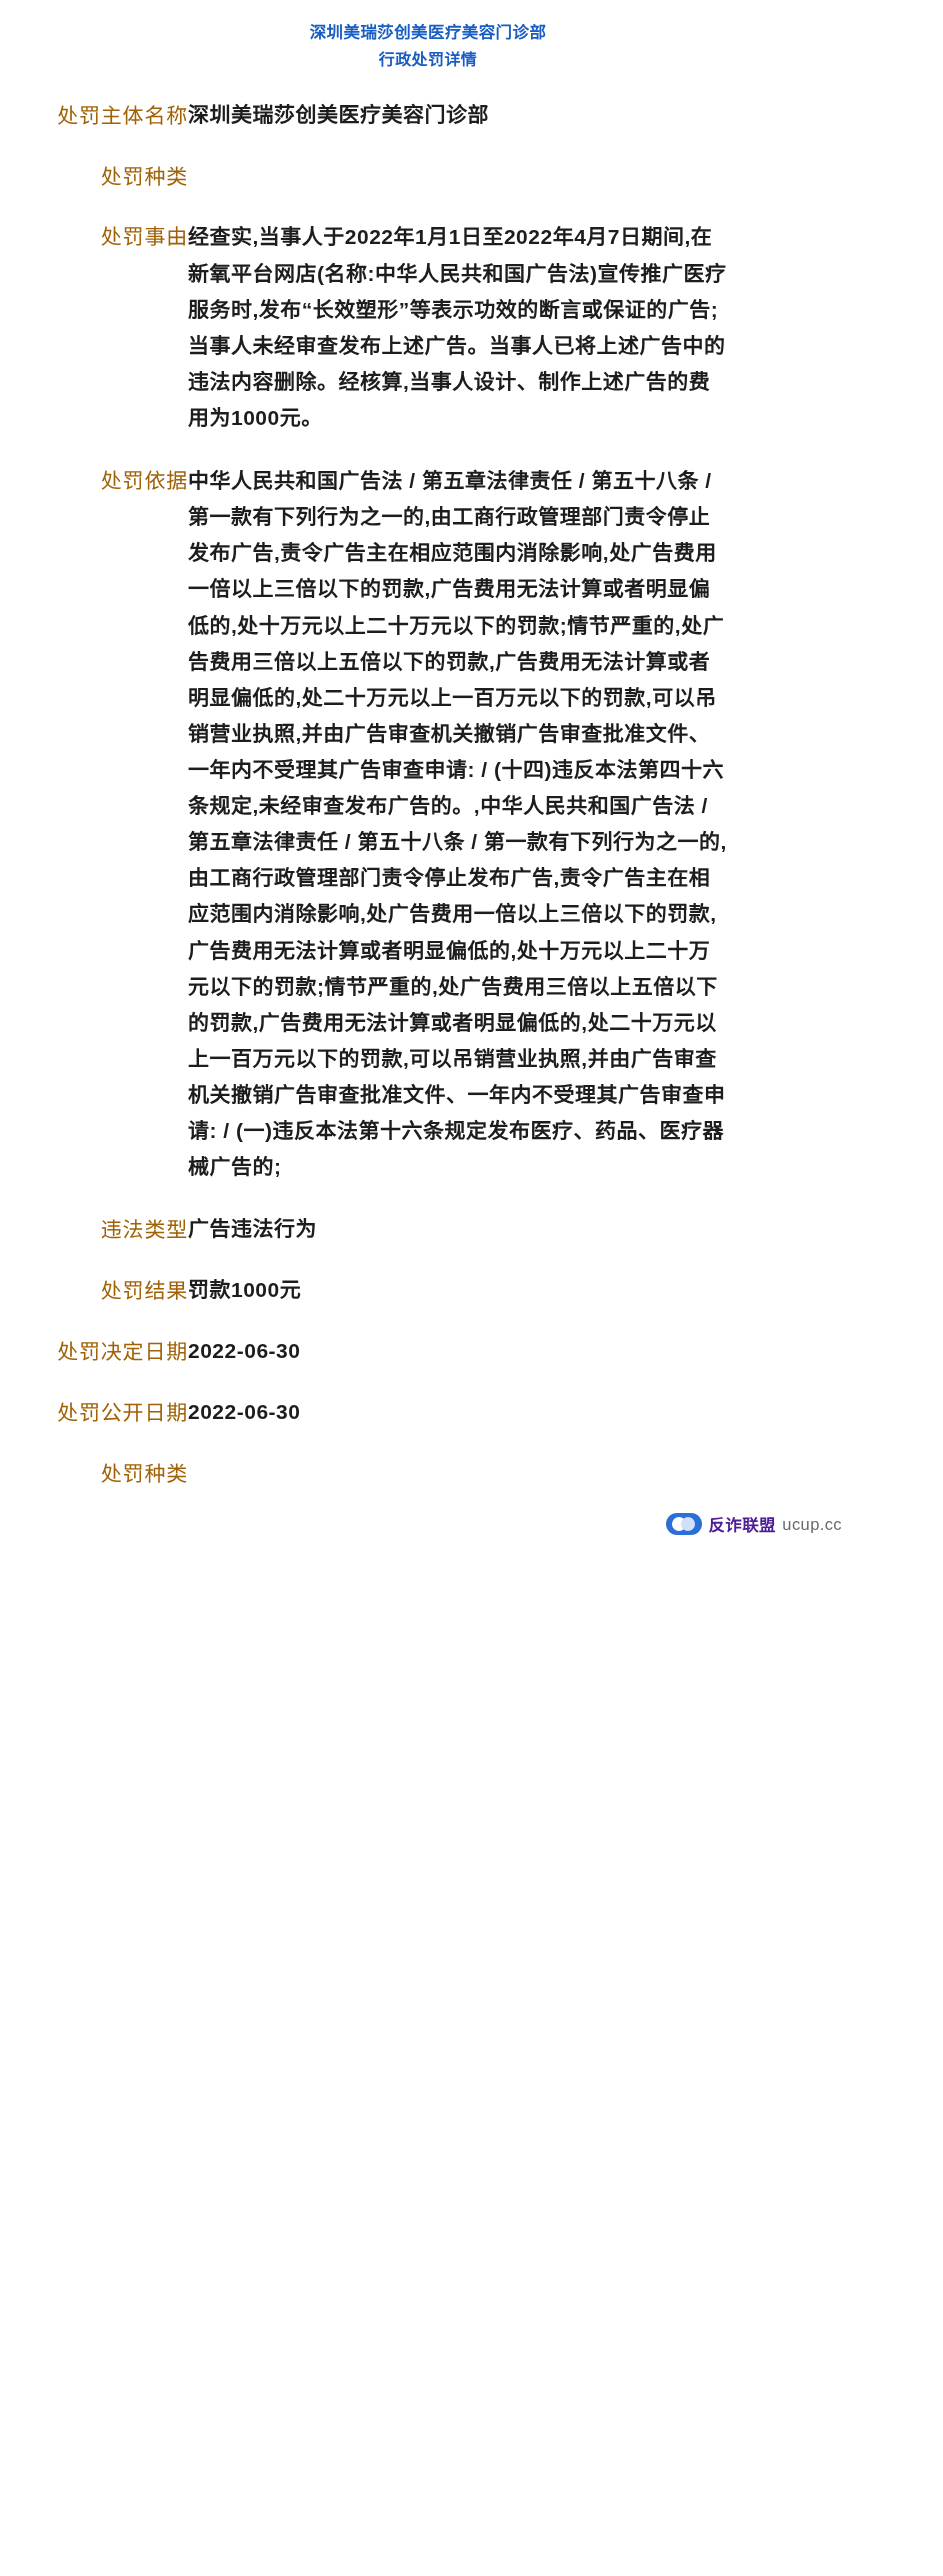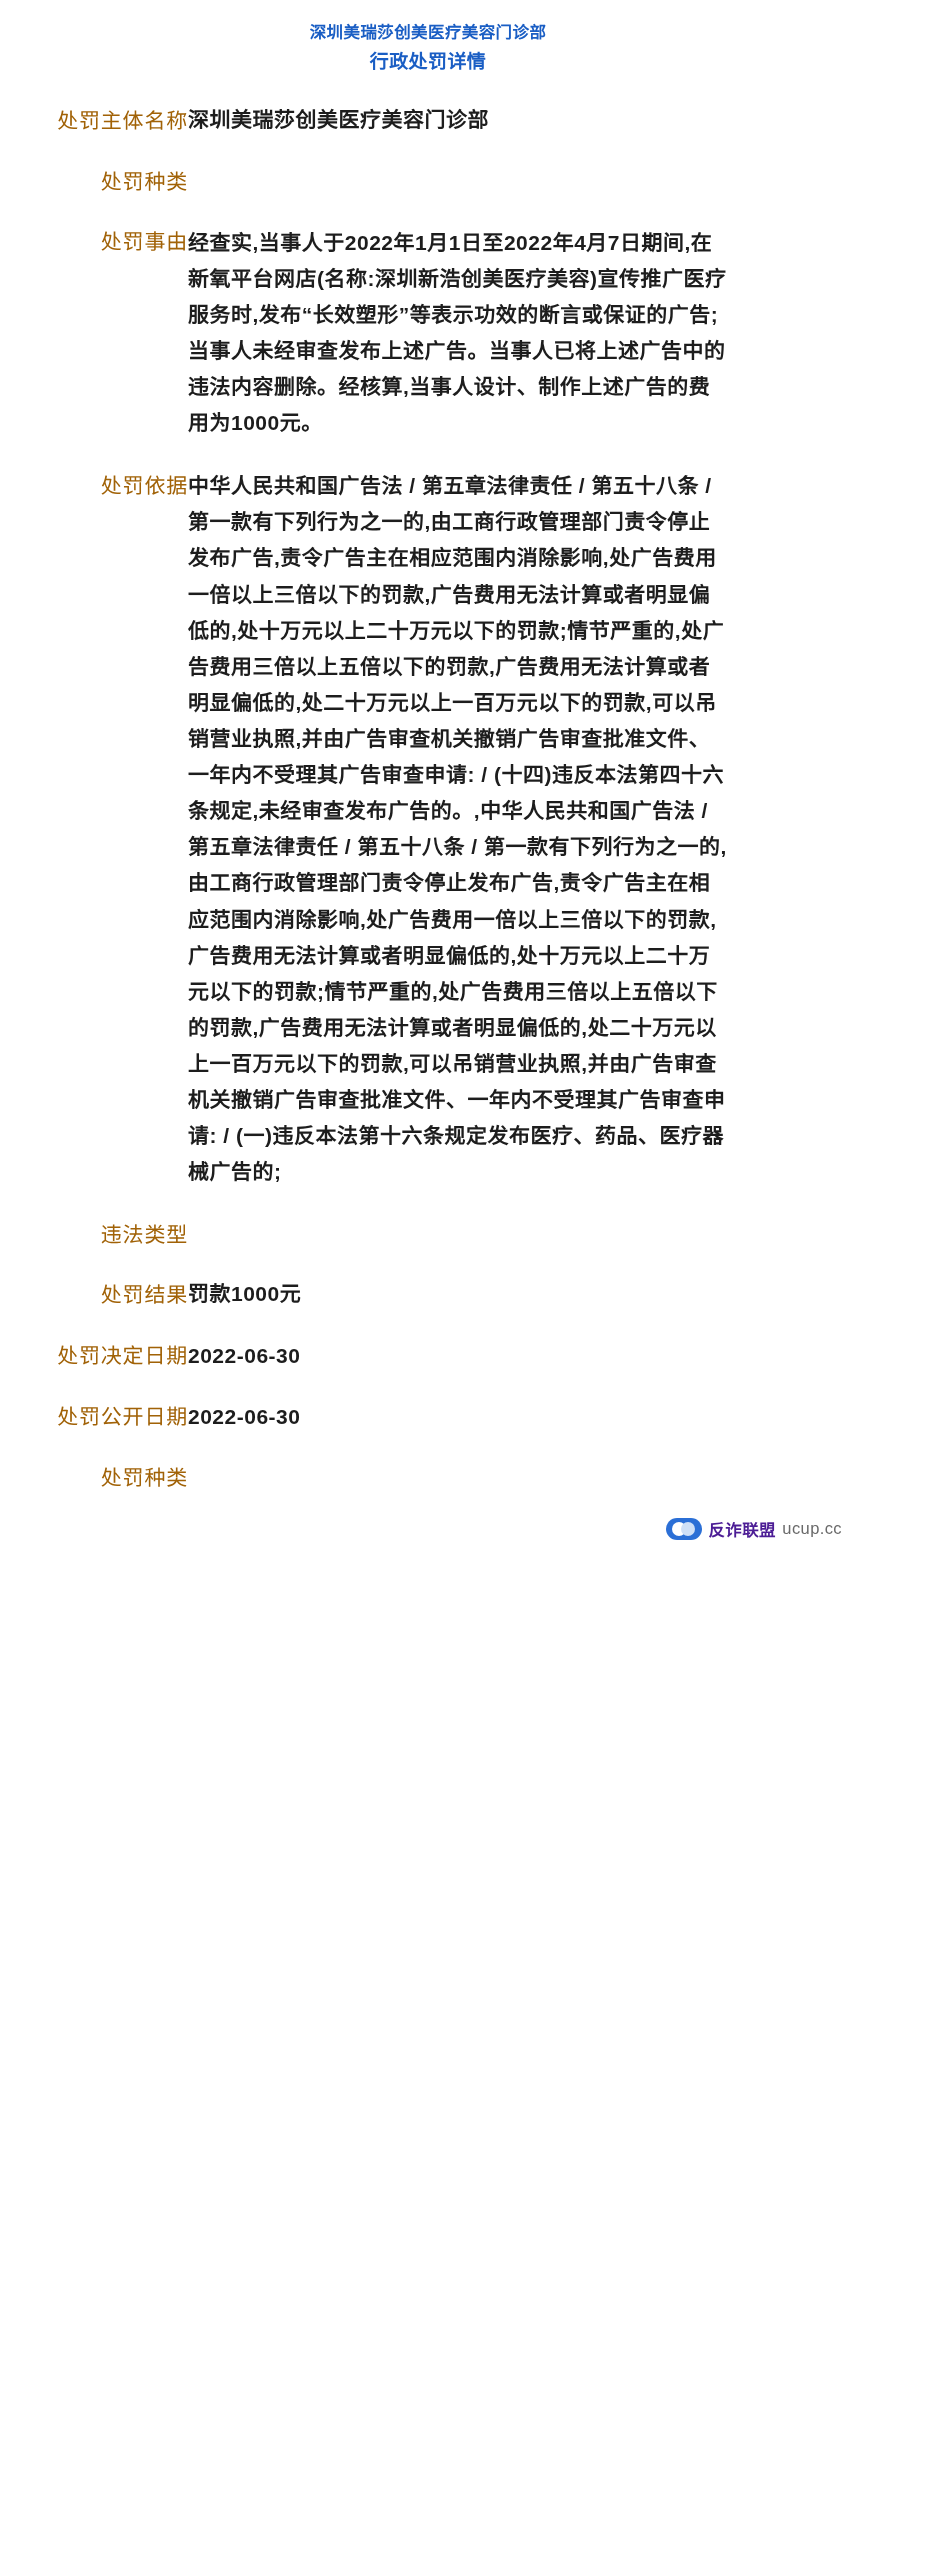--- a/index.html
+++ b/index.html
@@ -28,21 +28,21 @@
     background: #ffffff;
   }
   .doc-header .line1 {
     font-size: 16.5px;
     font-weight: 700;
     color: #1a5ec4;
     line-height: 1.55;
     letter-spacing: 0.4px;
   }
   .doc-header .line2 {
-    font-size: 19px;
+    font-size: 16px;
     font-weight: 700;
     color: #1a5ec4;
     line-height: 1.7;
     letter-spacing: 0.4px;
     text-align: center;
   }
 
   
   .fields {
     padding: 7.9px 0 31px 0;
@@ -147,30 +147,31 @@
       <div class="field-value">深圳美瑞莎创美医疗美容门诊部</div>
     </div>
 
 
     <div class="field-row">
       <div class="field-label">处罚种类</div>
     </div>
 
     <div class="field-row">
       <div class="field-label">处罚事由</div>
-      <div class="field-value long">经查实,当事人于2022年1月1日至2022年4月7日期间,在新氧平台网店(名称:深圳新浩创美医疗美容)宣传推广医疗服务时,发布“长效塑形”等表示功效的断言或保证的广告;当事人未经审查发布上述广告。当事人已将上述广告中的违法内容删除。经核算,当事人设计、制作上述广告的费用为1000元。</div>
+      <div class="field-value long">经查实,当事人于2022年1月1日至2022年4月7日期间,在新氧平台网店(名称:中华人民共和国广告法)宣传推广医疗服务时,发布“长效塑形”等表示功效的断言或保证的广告;当事人未经审查发布上述广告。当事人已将上述广告中的违法内容删除。经核算,当事人设计、制作上述广告的费用为1000元。</div>
     </div>
 
     <div class="field-row">
       <div class="field-label">处罚依据</div>
       <div class="field-value long">中华人民共和国广告法 / 第五章法律责任 / 第五十八条 / 第一款有下列行为之一的,由工商行政管理部门责令停止发布广告,责令广告主在相应范围内消除影响,处广告费用一倍以上三倍以下的罚款,广告费用无法计算或者明显偏低的,处十万元以上二十万元以下的罚款;情节严重的,处广告费用三倍以上五倍以下的罚款,广告费用无法计算或者明显偏低的,处二十万元以上一百万元以下的罚款,可以吊销营业执照,并由广告审查机关撤销广告审查批准文件、一年内不受理其广告审查申请: / (十四)违反本法第四十六条规定,未经审查发布广告的。,中华人民共和国广告法 / 第五章法律责任 / 第五十八条 / 第一款有下列行为之一的,由工商行政管理部门责令停止发布广告,责令广告主在相应范围内消除影响,处广告费用一倍以上三倍以下的罚款,广告费用无法计算或者明显偏低的,处十万元以上二十万元以下的罚款;情节严重的,处广告费用三倍以上五倍以下的罚款,广告费用无法计算或者明显偏低的,处二十万元以上一百万元以下的罚款,可以吊销营业执照,并由广告审查机关撤销广告审查批准文件、一年内不受理其广告审查申请: / (一)违反本法第十六条规定发布医疗、药品、医疗器械广告的;</div>
     </div>
 
     <div class="field-row">
       <div class="field-label">违法类型</div>
+      <div class="field-value">广告违法行为</div>
     </div>
 
     <div class="field-row">
       <div class="field-label">处罚结果</div>
       <div class="field-value">罚款1000元</div>
     </div>
 
     <div class="field-row">
       <div class="field-label">处罚决定日期</div>
       <div class="field-value">2022-06-30</div>

